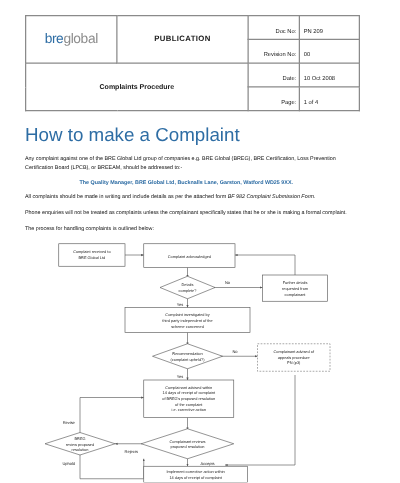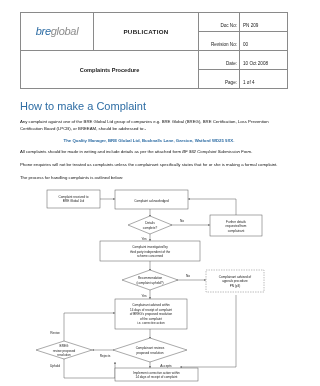--- a/index.html
+++ b/index.html
@@ -29,21 +29,21 @@
     border-collapse: collapse;
     table-layout: fixed;
   }
   .hdr td {
     border: 1px solid #ururu;
     border: 1px solid #8a8a8a;
     padding: 0;
     vertical-align: middle;
     height: 13px;
   }
-  .c-logo { width: 72px; text-align: center; font-style: italic; }
+  .c-logo { width: 72px; text-align: center; }
   .c-pub  { width: 104px; text-align: center; }
   .c-lbl  { width: 38px; text-align: right; padding-right: 2px !important; }
   .c-val  { width: 44px; text-align: left; padding-left: 3px !important; }
 
   .logo {
     font-size: 11px;
     letter-spacing: -0.3px;
     white-space: nowrap;
     line-height: 1;
     padding: 3px 0;
@@ -60,21 +60,21 @@
     font-size: 5.6px;
     font-weight: bold;
     text-align: center;
   }
   .meta-lbl { font-size: 4.6px; }
   .meta-val { font-size: 4.6px; }
 
   
   .h1 {
     color: #2e6da4;
-    font-size: 11px;
+    font-size: 15px;
     font-weight: normal;
     margin: 11px 0 7px 0;
   }
   p.body {
     font-size: 4.3px;
     line-height: 1.55;
     margin: 0 0 6px 0;
     color: #111;
   }
   p.addr {

